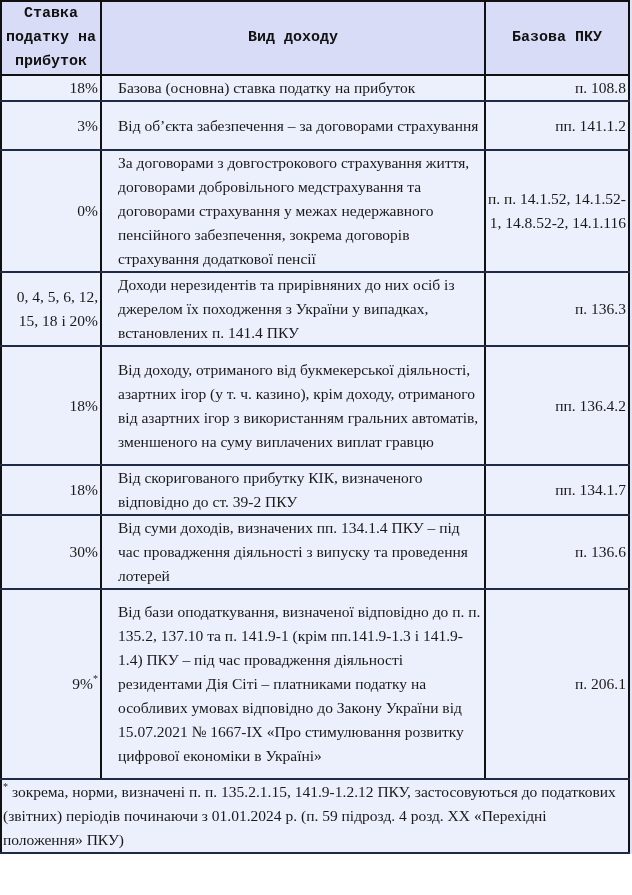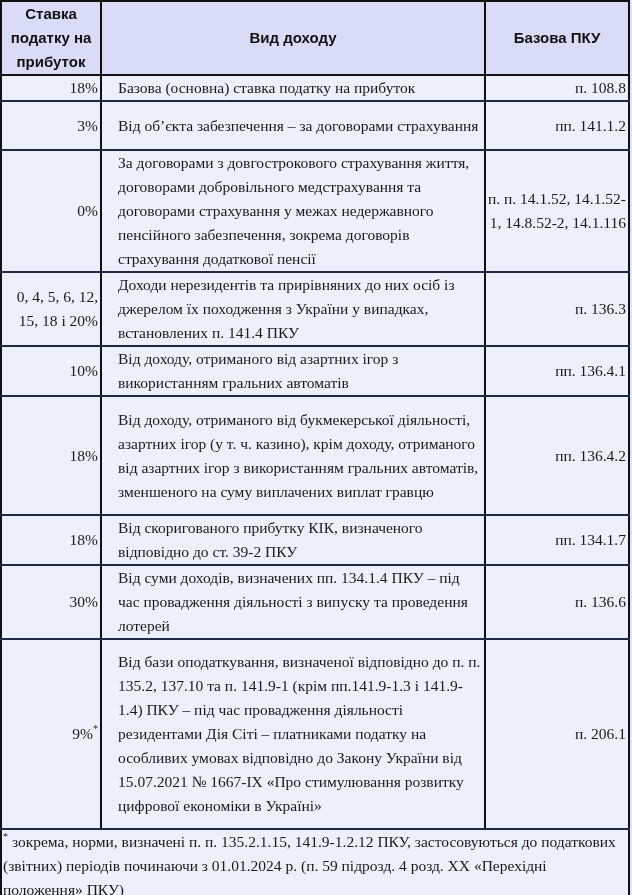--- a/index.html
+++ b/index.html
@@ -18,21 +18,21 @@
     table-layout: fixed;
   }
   td, th {
     border: 2px solid #111111;
     padding: 0 2px;
     vertical-align: middle;
   }
   tr.row td { border-top: 2px solid #1f2b45; border-bottom: 2px solid #1f2b45; }
   th {
     background: #d8dcf7;
-    font-family: Liberation Sans, sans-serif;
+    font-family: Liberation Mono, monospace;
     font-weight: bold;
     font-size: 15px;
     line-height: 24px;
     text-align: center;
     color: #111;
     height: 70px;
   }
   td { background: #eceffc; }
   td.c { text-align: right; }
   td.l { text-align: left; padding-left: 16px; }
@@ -73,25 +73,20 @@
     <tr class="row" style="height:120px">
       <td class="c">0%</td>
       <td class="l">За договорами з довгострокового страхування життя, договорами добровільного медстрахування та договорами страхування у межах недержавного пенсійного забезпечення, зокрема договорів страхування додаткової пенсії</td>
       <td class="c">п. п. 14.1.52, 14.1.52-1, 14.8.52-2, 14.1.116</td>
     </tr>
     <tr class="row" style="height:72px">
       <td class="c">0, 4, 5, 6, 12, 15, 18 і 20%</td>
       <td class="l">Доходи нерезидентів та прирівняних до них осіб із джерелом їх походження з України у випадках, встановлених п. 141.4 ПКУ</td>
       <td class="c">п. 136.3</td>
     </tr>
-    <tr class="row" style="height:49px">
-      <td class="c">10%</td>
-      <td class="l">Від доходу, отриманого від азартних ігор з використанням гральних автоматів</td>
-      <td class="c">пп. 136.4.1</td>
-    </tr>
     <tr class="row" style="height:119px">
       <td class="c">18%</td>
       <td class="l">Від доходу, отриманого від букмекерської діяльності, азартних ігор (у т. ч. казино), крім доходу, отриманого від азартних ігор з використанням гральних автоматів, зменшеного на суму виплачених виплат гравцю</td>
       <td class="c">пп. 136.4.2</td>
     </tr>
     <tr class="row" style="height:49px">
       <td class="c">18%</td>
       <td class="l">Від скоригованого прибутку КІК, визначеного відповідно до ст. 39-2 ПКУ</td>
       <td class="c">пп. 134.1.7</td>
     </tr>

